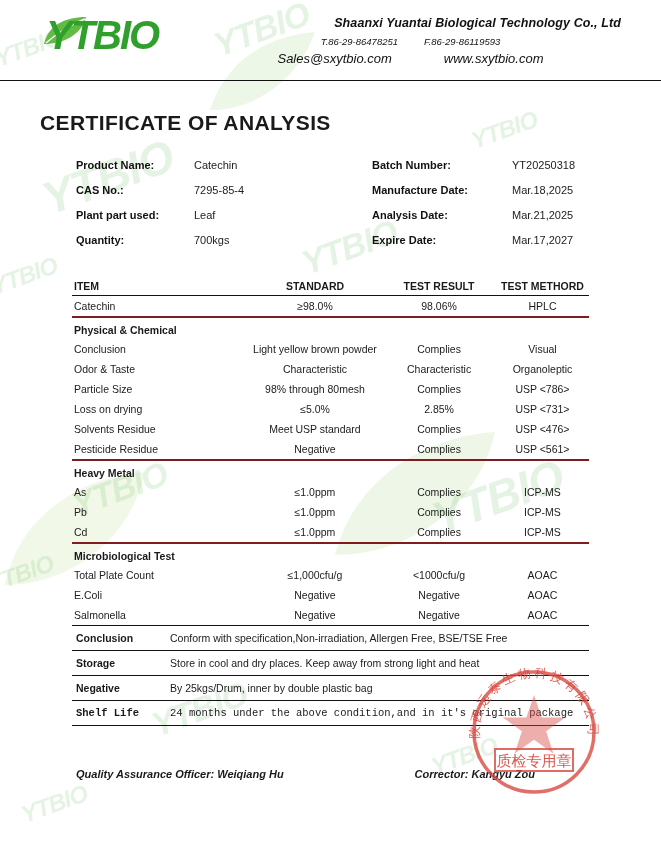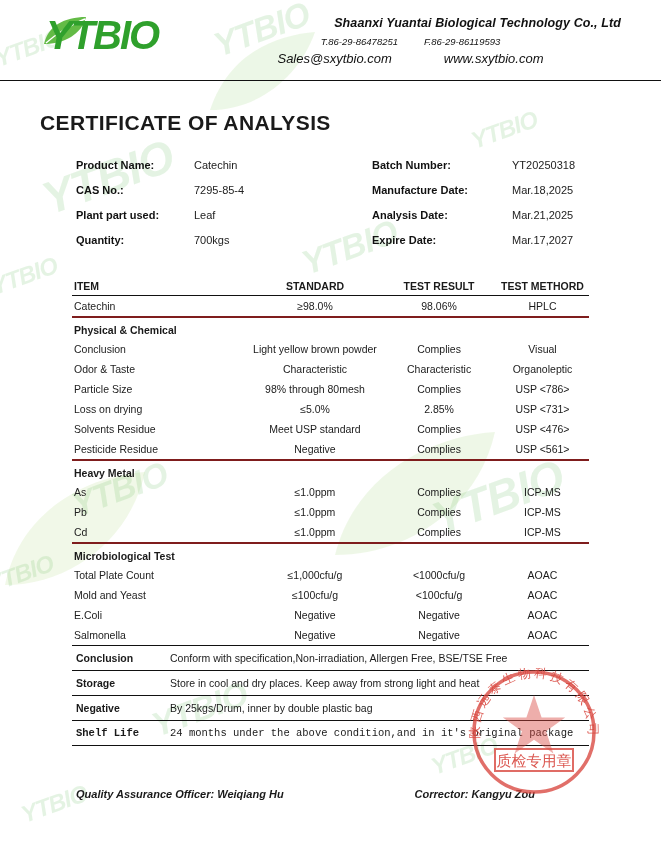--- a/index.html
+++ b/index.html
@@ -365,26 +365,20 @@
         <td colspan="4">Microbiological Test</td>
       </tr>
 
       <tr>
         <td class="col-item row-label">Total Plate Count</td>
         <td class="col-std">≤1,000cfu/g</td>
         <td class="col-res">&lt;1000cfu/g</td>
         <td class="col-meth">AOAC</td>
       </tr>
       <tr>
-        <td class="col-item row-label">Mold and Yeast</td>
-        <td class="col-std">≤100cfu/g</td>
-        <td class="col-res">&lt;100cfu/g</td>
-        <td class="col-meth">AOAC</td>
-      </tr>
-      <tr>
         <td class="col-item row-label">E.Coli</td>
         <td class="col-std">Negative</td>
         <td class="col-res">Negative</td>
         <td class="col-meth">AOAC</td>
       </tr>
       <tr>
         <td class="col-item row-label">Salmonella</td>
         <td class="col-std">Negative</td>
         <td class="col-res">Negative</td>
         <td class="col-meth">AOAC</td>

